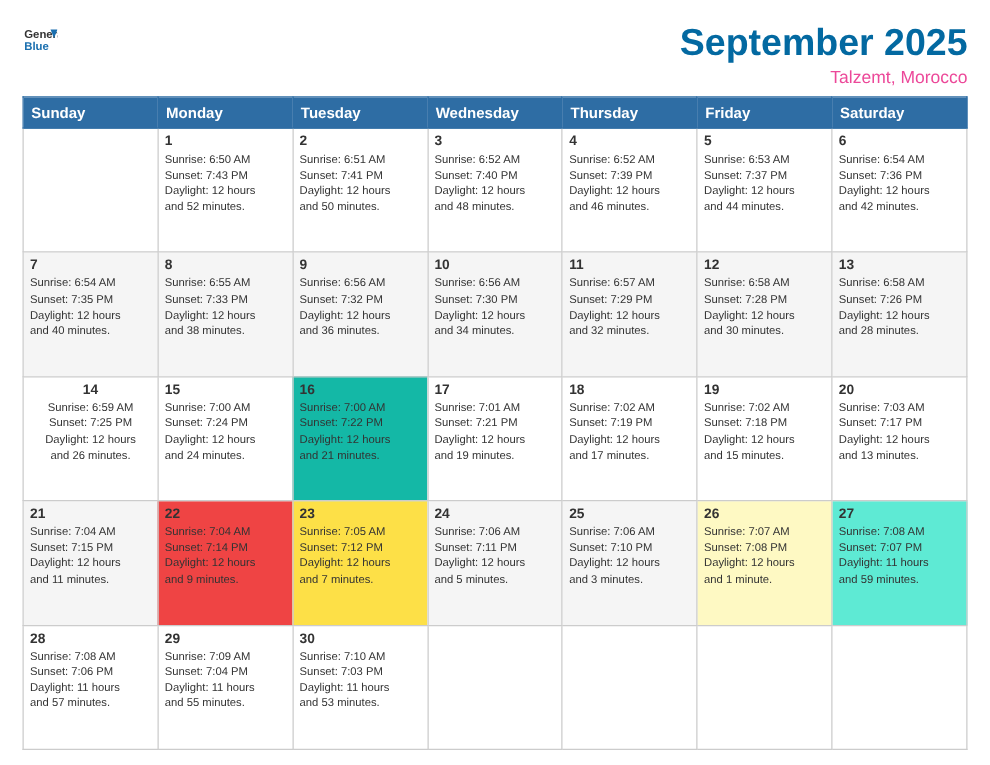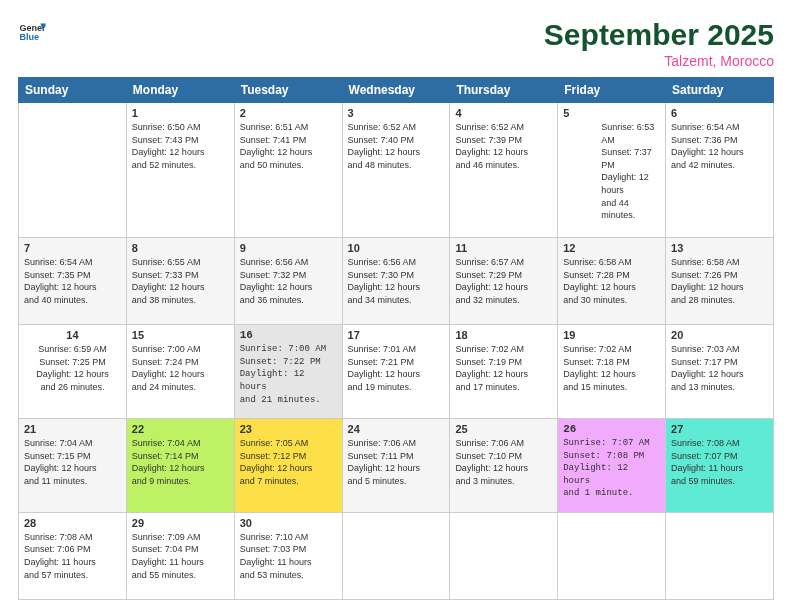--- a/index.html
+++ b/index.html
@@ -31,21 +31,21 @@
     .logo-icon {
       width: 28px;
       height: 28px;
     }
     .title-block {
       text-align: right;
     }
     .main-title {
       font-size: 30px;
       font-weight: bold;
-      color: #14532d;
+      color: #0369a1;
       line-height: 1.1;
     }
     .subtitle {
       font-size: 14px;
       color: #ec4899;
       margin-top: 2px;
     }
     .calendar {
       flex: 1;
       border: 1px solid #ccc;
@@ -142,21 +142,21 @@
           </td>
           <td style="background-color: rgb(255, 255, 255);">
             <span class="day-num">4</span>
             <div class="cell-info" style="white-space: pre-line;">Sunrise: 6:52 AM
 Sunset: 7:39 PM
 Daylight: 12 hours
 and 46 minutes.</div>
           </td>
           <td style="background-color: rgb(255, 255, 255);">
             <span class="day-num">5</span>
-            <div class="cell-info" style="white-space: pre-line; margin-left: 38px;">Sunrise: 6:53 AM
+            <div class="cell-info" style="white-space: pre-line;">Sunrise: 6:53 AM
 Sunset: 7:37 PM
 Daylight: 12 hours
 and 44 minutes.</div>
           </td>
           <td style="background-color: rgb(255, 255, 255);">
             <span class="day-num">6</span>
             <div class="cell-info" style="white-space: pre-line;">Sunrise: 6:54 AM
 Sunset: 7:36 PM
 Daylight: 12 hours
 and 42 minutes.</div>
@@ -221,21 +221,21 @@
 Daylight: 12 hours
 and 26 minutes.</div>
           </td>
           <td style="background-color: rgb(255, 255, 255);">
             <span class="day-num">15</span>
             <div class="cell-info" style="white-space: pre-line;">Sunrise: 7:00 AM
 Sunset: 7:24 PM
 Daylight: 12 hours
 and 24 minutes.</div>
           </td>
-          <td style="background-color: #e5e5e5; font-family: Liberation Mono, monospace;">
+          <td style="background-color: #14b8a6;">
             <span class="day-num">16</span>
             <div class="cell-info" style="white-space: pre-line;">Sunrise: 7:00 AM
 Sunset: 7:22 PM
 Daylight: 12 hours
 and 21 minutes.</div>
           </td>
           <td style="background-color: rgb(255, 255, 255);">
             <span class="day-num">17</span>
             <div class="cell-info" style="white-space: pre-line;">Sunrise: 7:01 AM
 Sunset: 7:21 PM
@@ -265,21 +265,21 @@
           </td>
         </tr>
         <tr>
           <td style="background-color: rgb(245, 245, 245);">
             <span class="day-num">21</span>
             <div class="cell-info" style="white-space: pre-line;">Sunrise: 7:04 AM
 Sunset: 7:15 PM
 Daylight: 12 hours
 and 11 minutes.</div>
           </td>
-          <td style="background-color: #bef264;">
+          <td style="background-color: #ef4444;">
             <span class="day-num">22</span>
             <div class="cell-info" style="white-space: pre-line;">Sunrise: 7:04 AM
 Sunset: 7:14 PM
 Daylight: 12 hours
 and 9 minutes.</div>
           </td>
           <td style="background-color: #fde047; margin-left: 17px;">
             <span class="day-num">23</span>
             <div class="cell-info" style="white-space: pre-line;">Sunrise: 7:05 AM
 Sunset: 7:12 PM
@@ -293,21 +293,21 @@
 Daylight: 12 hours
 and 5 minutes.</div>
           </td>
           <td style="background-color: rgb(245, 245, 245);">
             <span class="day-num">25</span>
             <div class="cell-info" style="white-space: pre-line;">Sunrise: 7:06 AM
 Sunset: 7:10 PM
 Daylight: 12 hours
 and 3 minutes.</div>
           </td>
-          <td style="background-color: #f0abfc; font-family: Liberation Mono, monospace;">
+          <td style="background-color: #fef9c3;">
             <span class="day-num">26</span>
             <div class="cell-info" style="white-space: pre-line;">Sunrise: 7:07 AM
 Sunset: 7:08 PM
 Daylight: 12 hours
 and 1 minute.</div>
           </td>
           <td style="background-color: #5eead4;">
             <span class="day-num">27</span>
             <div class="cell-info" style="white-space: pre-line;">Sunrise: 7:08 AM
 Sunset: 7:07 PM

